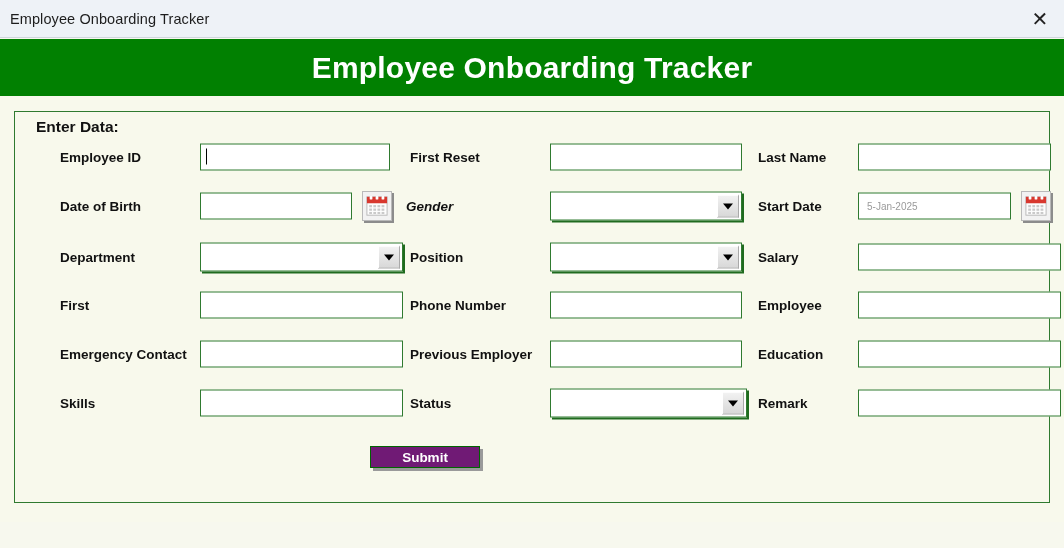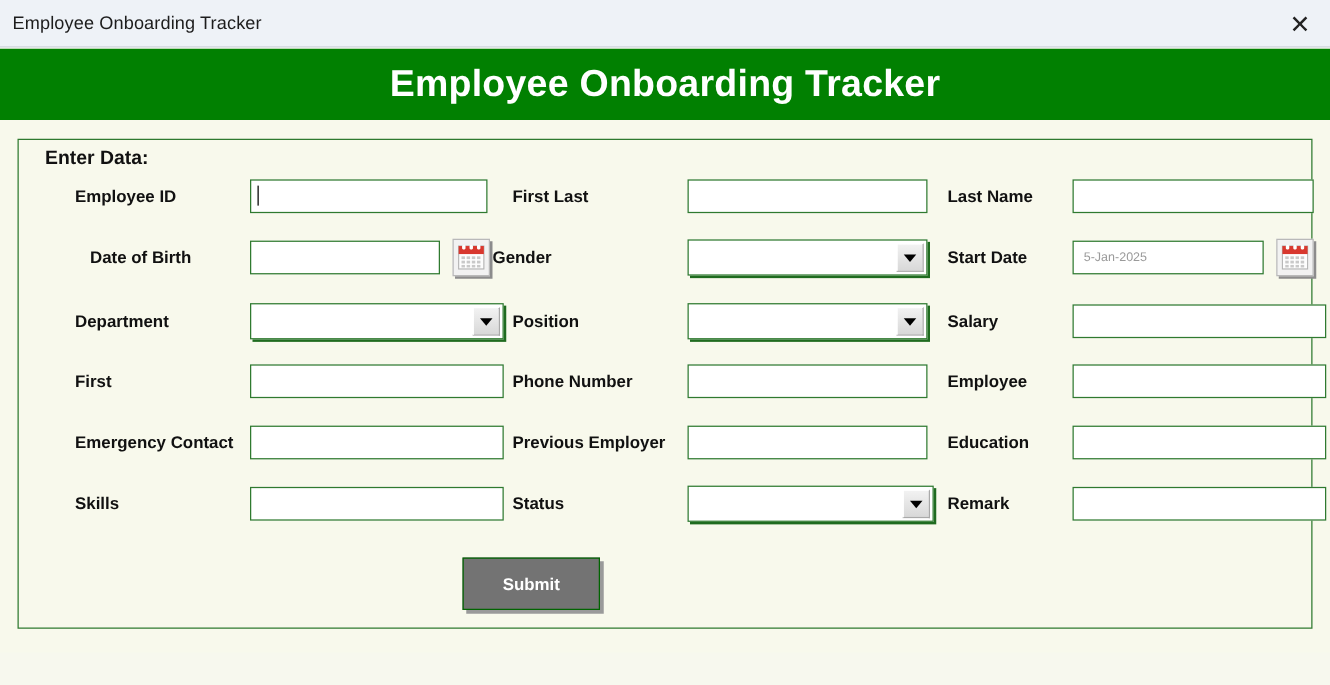--- a/index.html
+++ b/index.html
@@ -106,21 +106,21 @@
     position:absolute; top:50%; transform:translateY(-50%);
     width:30px; height:30px; background:#f2f2f2;
     border:1px solid #b9b9b9;
     box-shadow:2px 2px 0 0 #8c8c8c;
     padding:3px;
   }
   .cal-ico{ width:100%; height:100%; display:block; }
 
   
   .btn{
-    position:absolute; height:42px; background:#737373;
+    position:absolute; height:22px; background:#701a75;
     border:1px solid #016401;
     box-shadow:3px 3px 0 0 #9a9a9a;
     color:#ffffff; font-size:13.5px; font-weight:bold;
     display:flex; align-items:center; justify-content:center;
     cursor:pointer; font-family:"Liberation Sans", sans-serif;
   }
 
   
   .footer{
     position:absolute; left:0; top:522px; width:1064px; height:26px;
@@ -149,27 +149,27 @@
   <div class="body-area">
 
     <div class="groupbox">
       <span class="groupbox-legend">Enter Data:</span>
     </div>
 
     <div id="rows-host">
         <div class="row" style="top: 44px;">
           <span class="cell-label" style="left: 12px;">Employee ID</span>
           <div class="tbox" style="left: 152px; width: 190px;"><span class="caret"></span></div>
-          <span class="cell-label" style="left: 362px;">First Last</span>
+          <span class="cell-label" style="left: 362px;">First Reset</span>
           <div class="tbox" style="left: 502px; width: 192px;"></div>
           <span class="cell-label" style="left: 710px;">Last Name</span>
           <div class="tbox" style="left: 810px; width: 193px;"></div>
         </div>
         <div class="row" style="top: 93px;">
-          <span class="cell-label" style="left: 24px;">Date of Birth</span>
+          <span class="cell-label" style="left: 12px;">Date of Birth</span>
           <div class="tbox" style="left: 152px; width: 152px;"></div>
           <div class="calbtn" style="left: 314px;">
             <svg class="cal-ico" viewBox="0 0 24 24" xmlns="http://www.w3.org/2000/svg">
               <rect x="1" y="2" width="22" height="20" fill="#fdfdfd" stroke="#b5b5b5" stroke-width="1"></rect>
               <rect x="1" y="2" width="22" height="7" fill="#d8382f"></rect>
               <rect x="4" y="1" width="3" height="4" rx="1" fill="#ffffff"></rect>
               <rect x="10.5" y="1" width="3" height="4" rx="1" fill="#ffffff"></rect>
               <rect x="17" y="1" width="3" height="4" rx="1" fill="#ffffff"></rect>
               <g fill="#c9c9c9">
                 <rect x="3.5" y="11" width="3" height="2.4"></rect>
@@ -180,21 +180,21 @@
                 <rect x="8" y="14.8" width="3" height="2.4"></rect>
                 <rect x="12.5" y="14.8" width="3" height="2.4"></rect>
                 <rect x="17" y="14.8" width="3" height="2.4"></rect>
                 <rect x="3.5" y="18.5" width="3" height="2.2"></rect>
                 <rect x="8" y="18.5" width="3" height="2.2"></rect>
                 <rect x="12.5" y="18.5" width="3" height="2.2"></rect>
                 <rect x="17" y="18.5" width="3" height="2.2"></rect>
               </g>
             </svg>
           </div>
-          <span class="cell-label" style="left: 346px;">Gender</span>
+          <span class="cell-label" style="left: 358px; font-style: italic;">Gender</span>
           <div class="combo" style="left: 502px; width: 192px;">
             <span style="position: absolute; left: 6px; top: 50%; transform: translateY(-50%); font-size: 13.5px; color: rgb(17, 17, 17);"></span>
             <span class="combo-arrow">
               <i></i>
             </span>
           </div>
           <span class="cell-label" style="left: 710px;">Start Date</span>
           <div class="tbox placeholder" style="left: 810px; width: 153px;">5-Jan-2025</div>
           <div class="calbtn" style="left: 973px;">
             <svg class="cal-ico" viewBox="0 0 24 24" xmlns="http://www.w3.org/2000/svg">

